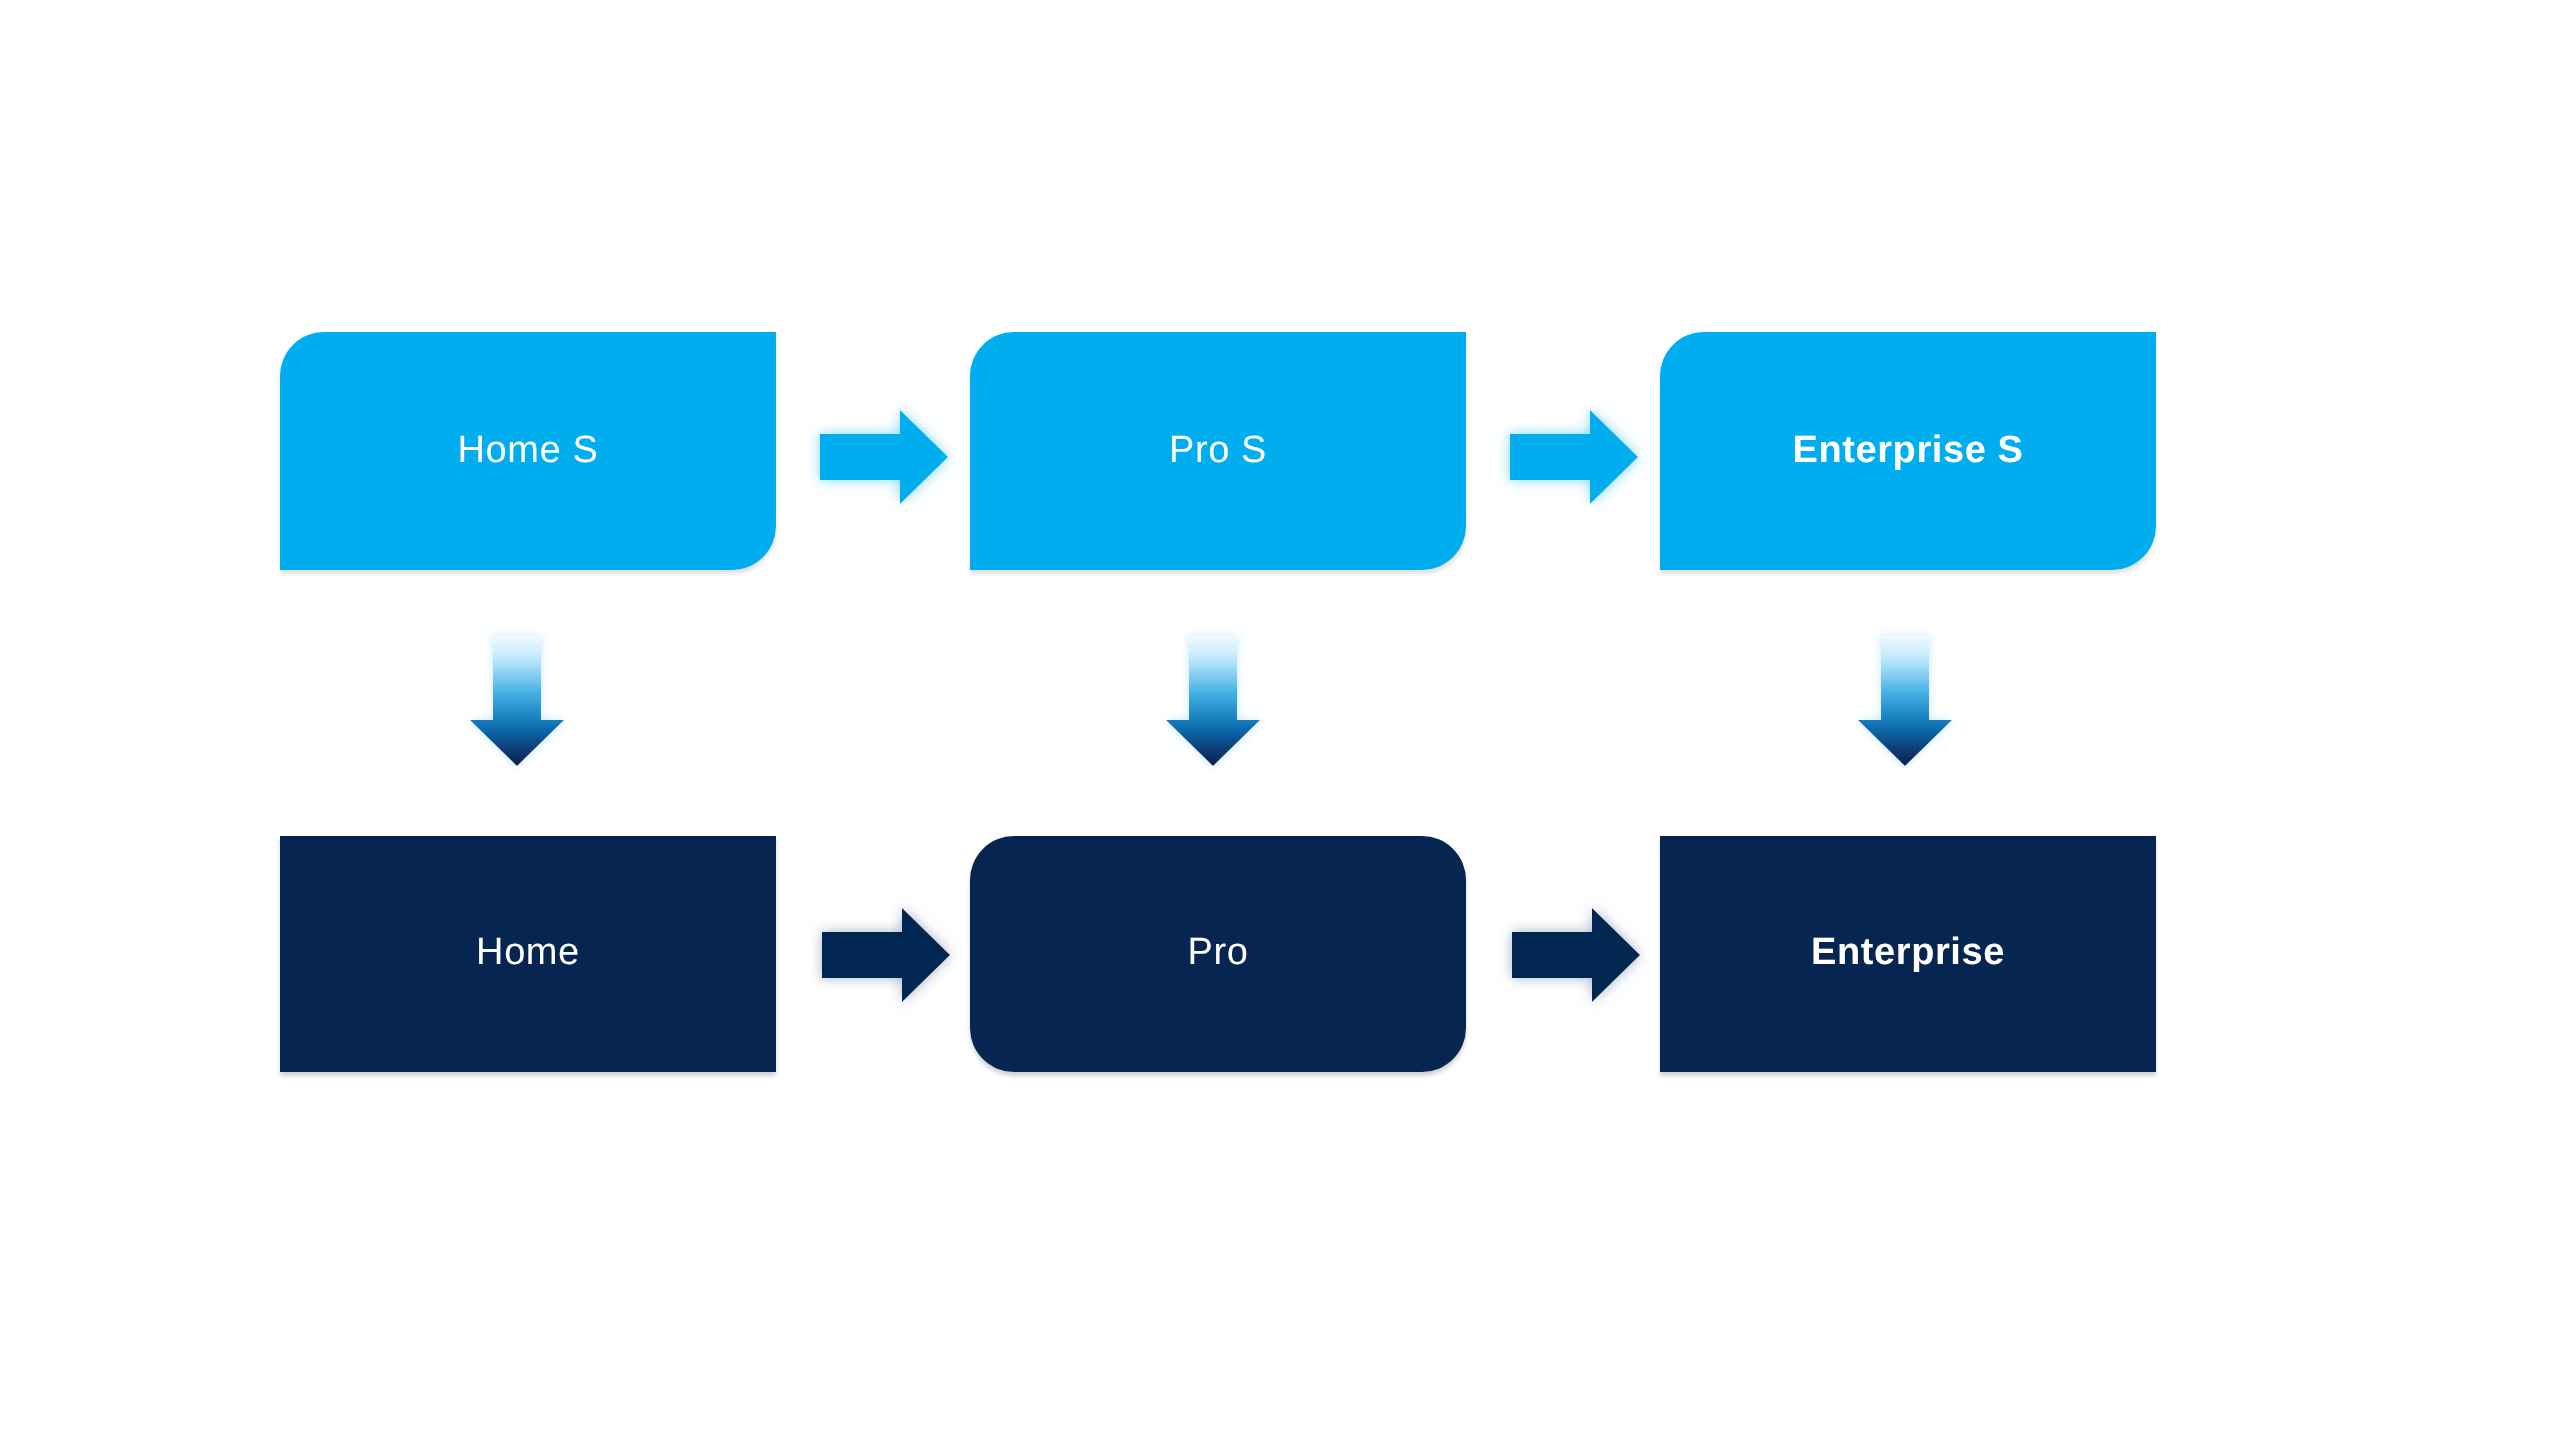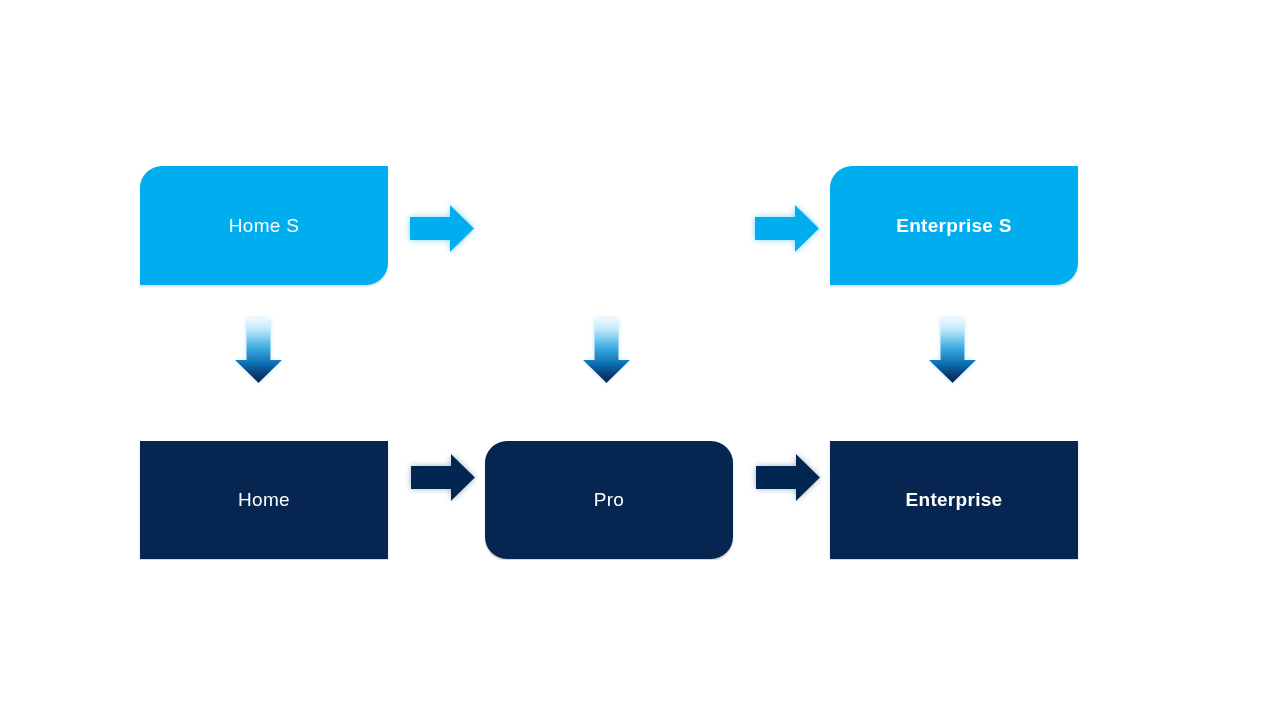--- a/index.html
+++ b/index.html
@@ -22,21 +22,21 @@
     letter-spacing: 0.3px;
   }
   .box.top {
     top: 166px;
     height: 119px;
     background: #00AEEF;
     border-radius: 22px 0 22px 0;
     box-shadow: 0 2px 2px rgba(0,0,0,0.12);
   }
   .box.bottom {
-    top: 441px;
+    top: 418px;
     height: 118px;
     background: #062551;
     box-shadow: 0 2px 2px rgba(0,0,0,0.18);
   }
   .c0 { left: 140px; }
   .c1 { left: 485px; border-radius: 22px; }
   .c2 { left: 830px; font-weight: bold; }
 
   svg { overflow: visible; display: block; }
   .harrow { position: absolute; width: 64px; height: 47px; }
@@ -78,20 +78,23 @@
         <feDropShadow dx="0" dy="0" stdDeviation="2" flood-color="#A8DDF5" flood-opacity="0.7"></feDropShadow>
       </filter>
       <polygon id="rightArrowShape" points="0,12 40,12 40,0 64,23.5 40,47 40,35 0,35"></polygon>
       <polygon id="downArrowShape" points="11.5,0 35.5,0 35.5,42 47,42 23.5,65 0,42 11.5,42"></polygon>
     </defs>
   </svg>
 
   <div class="box top c0">
     <span>Home S</span>
   </div>
+  <div class="box top c1">
+    <span>Pro S</span>
+  </div>
   <div class="box top c2">
     <span>Enterprise S</span>
   </div>
 
   <svg class="harrow t1" viewBox="0 0 64 47">
     <use href="#rightArrowShape" class="fill-light" filter="url(#glowLight)"></use>
   </svg>
   <svg class="harrow t2" viewBox="0 0 64 47">
     <use href="#rightArrowShape" class="fill-light" filter="url(#glowLight)"></use>
   </svg>

